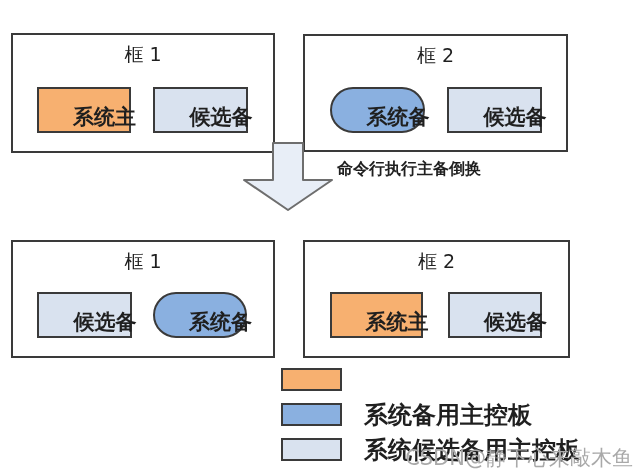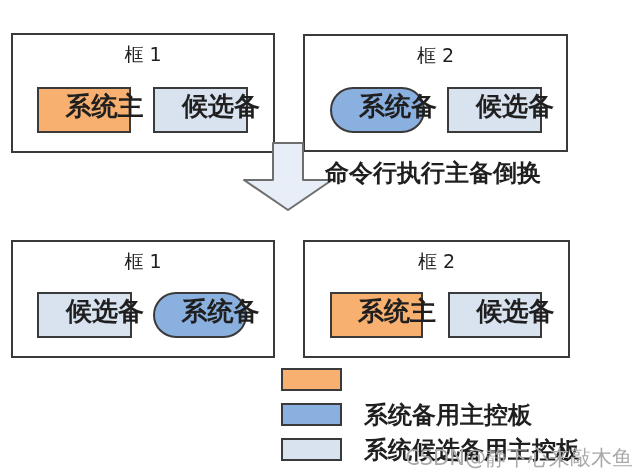--- a/index.html
+++ b/index.html
@@ -11,34 +11,34 @@
     position:absolute;background:#fff;border:2px solid var(--boxBorder,#3A3A3A);
     box-sizing:border-box;
     margin-top:20px;
   }
   .frame-title{
     display:block;text-align:center;padding-top:9px;font-size:19px;line-height:1.1;
     color:var(--text,#1F1F1F);white-space:pre;
   }
   .chip{
     position:absolute;box-sizing:border-box;border:2px solid var(--boxBorder,#3A3A3A);
-    display:flex;align-items:flex-start;justify-content:center;
-    font-size:26px;font-weight:600;color:var(--text,#1F1F1F);white-space:nowrap;padding-left:41px;
+    display:flex;align-items:flex-end;justify-content:center;
+    font-size:21px;font-weight:600;color:var(--text,#1F1F1F);white-space:nowrap;padding-left:41px;
   }
   .chip.master{background:var(--master,#F7B070);}
   .chip.standby{background:var(--standby,#8AB0E0);border-radius:23px;}
   .chip.candidate{background:var(--candidate,#D9E2EF);font-family:Liberation Serif, serif;}
 
   .arrow-svg{position:absolute;left:240px;top:139px;width:96px;height:75px;}
   .arrow-svg polygon{
     fill:var(--arrowFill,#E8EEF7);stroke:var(--arrowBorder,#6E6E6E);
     stroke-width:2;stroke-linejoin:round;
   }
   .arrow-label{
-    position:absolute;left:325px;top:160px;font-size:24px;font-weight:600;
+    position:absolute;left:337px;top:160px;font-size:16px;font-weight:600;
     line-height:1.15;color:var(--text,#1F1F1F);white-space:nowrap;
   }
 
   .legend{position:absolute;left:281px;top:368px;}
   .legend-row{display:flex;align-items:center;height:23px;margin-bottom:12px;}
   .legend-swatch{
     width:61px;height:23px;box-sizing:border-box;flex:0 0 61px;
     border:2px solid var(--boxBorder,#3A3A3A);margin-right:22px;
   }
   .legend-swatch.master{background:var(--master,#F7B070);}

